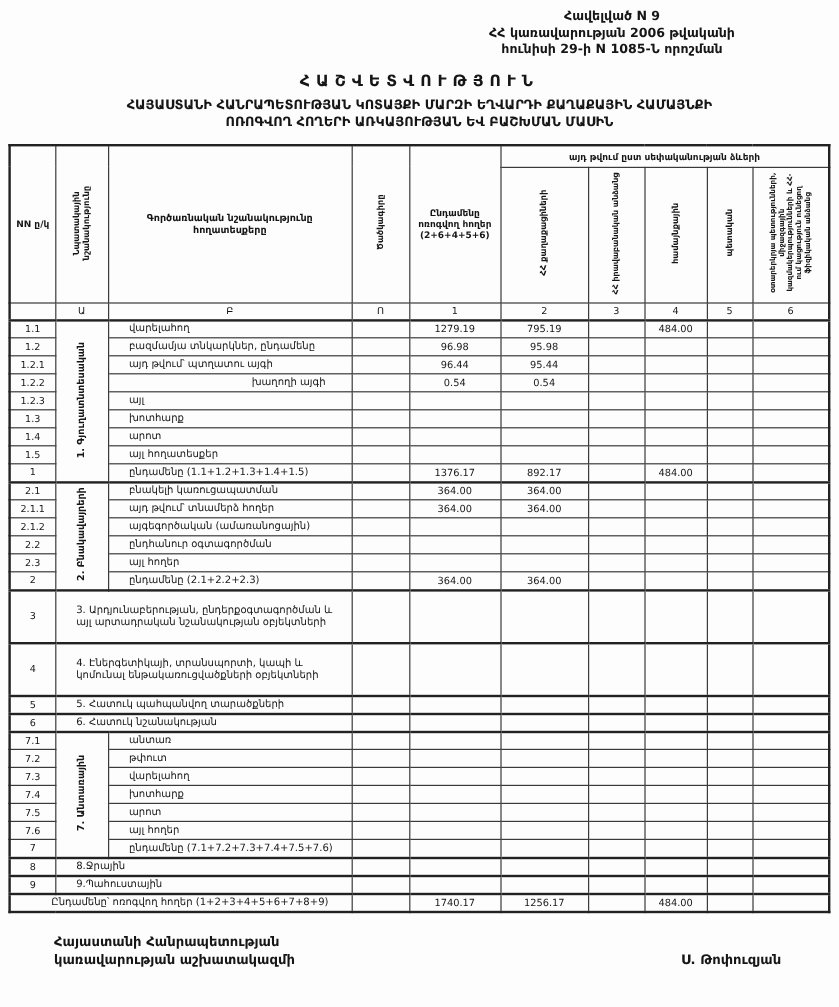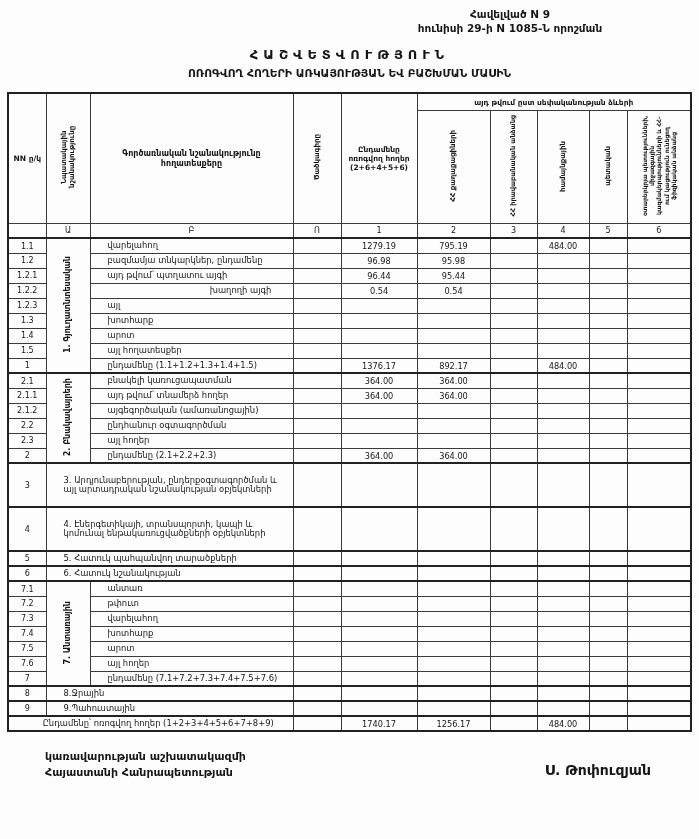--- a/index.html
+++ b/index.html
@@ -52,32 +52,34 @@
   td.lbl.ctr{text-align:center;}
   td.val{text-align:center;font-size:8.2px;padding:0 1px;}
   td.sec-cell{text-align:center;padding:0;}
   td.sec-cell .vert{font-weight:bold;font-size:8px;max-height:200px;}
   tr.sec-start td{border-top:2px solid #222;}
   .footer{
     margin:16px 48px 0 45px;
     display:flex;justify-content:space-between;align-items:flex-end;
     font-weight:bold;font-size:11px;line-height:1.45;
   }
-  .signature{font-size:14px;white-space:nowrap;margin-top:12px;}
+  .signature{font-size:11px;white-space:nowrap;margin-top:12px;}
 </style>
 </head>
 <body>
 
 <div class="appendix">
   <div>Հավելված N 9</div>
+  <div>ՀՀ կառավարության 2006 թվականի</div>
   <div>հունիսի 29-ի N 1085-Ն որոշման</div>
 </div>
 
 <div class="report-title">ՀԱՇՎԵՏՎՈՒԹՅՈՒՆ</div>
 <div class="doc-title">
+  <div>ՀԱՅԱՍՏԱՆԻ ՀԱՆՐԱՊԵՏՈՒԹՅԱՆ ԿՈՏԱՅՔԻ ՄԱՐԶԻ ԵՂՎԱՐԴԻ ՔԱՂԱՔԱՅԻՆ ՀԱՄԱՅՆՔԻ</div>
   <div>ՈՌՈԳՎՈՂ ՀՈՂԵՐԻ ԱՌԿԱՅՈՒԹՅԱՆ ԵՎ ԲԱՇԽՄԱՆ ՄԱՍԻՆ</div>
 </div>
 
 <table>
   <colgroup>
     <col style="width:38px">
       <col style="width:44px">
       <col style="width:203px">
     <col style="width:48px">
       <col style="width:76px">
@@ -436,17 +438,17 @@
         <td class="val"></td>
         <td class="val">484.00</td>
         <td class="val"></td>
         <td class="val"></td>
       </tr>
     </tbody>
 </table>
 
 <div class="footer">
   <div>
+    <div>Հայաստանի Հանրապետության</div>
     <div>կառավարության աշխատակազմի</div>
-    <div>Հայաստանի Հանրապետության</div>
   </div>
   <div class="signature">Ս. Թոփուզյան</div>
 </div>
 
 </body></html>

